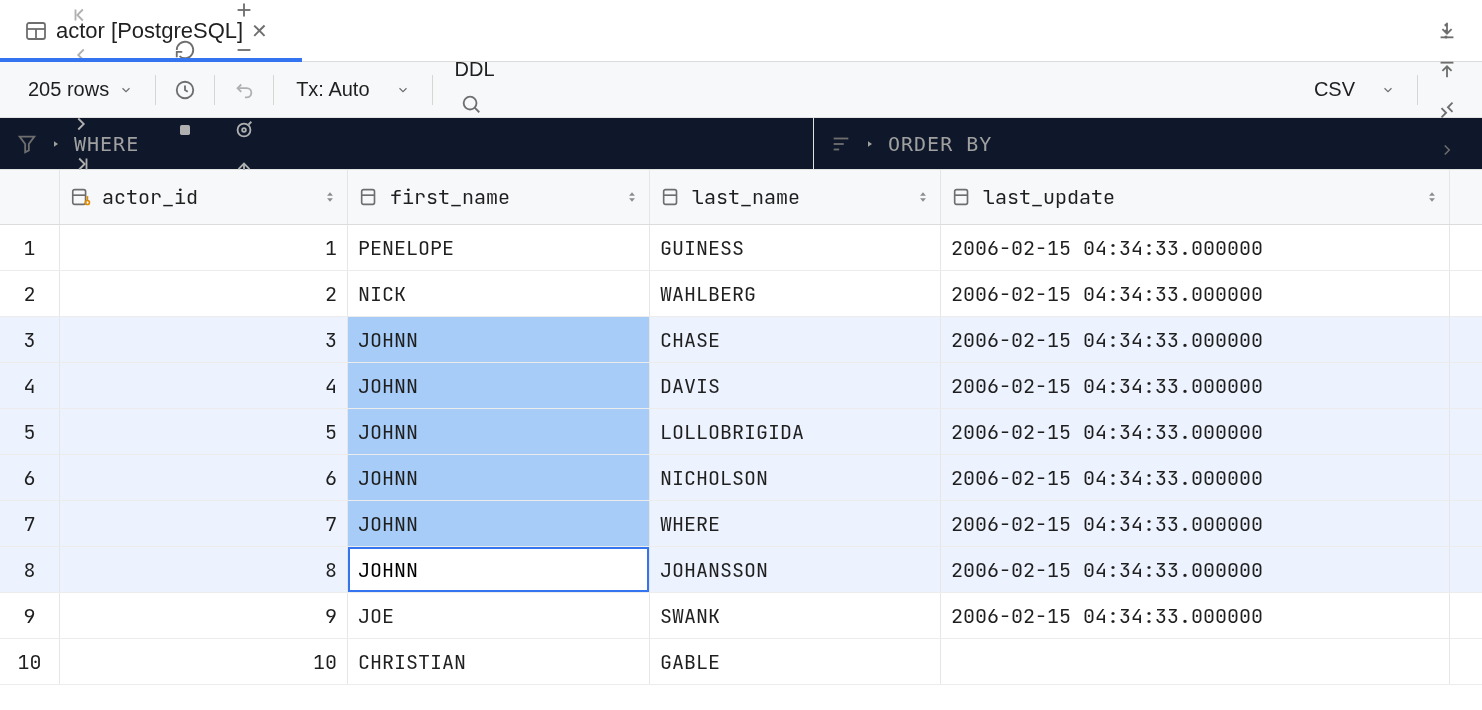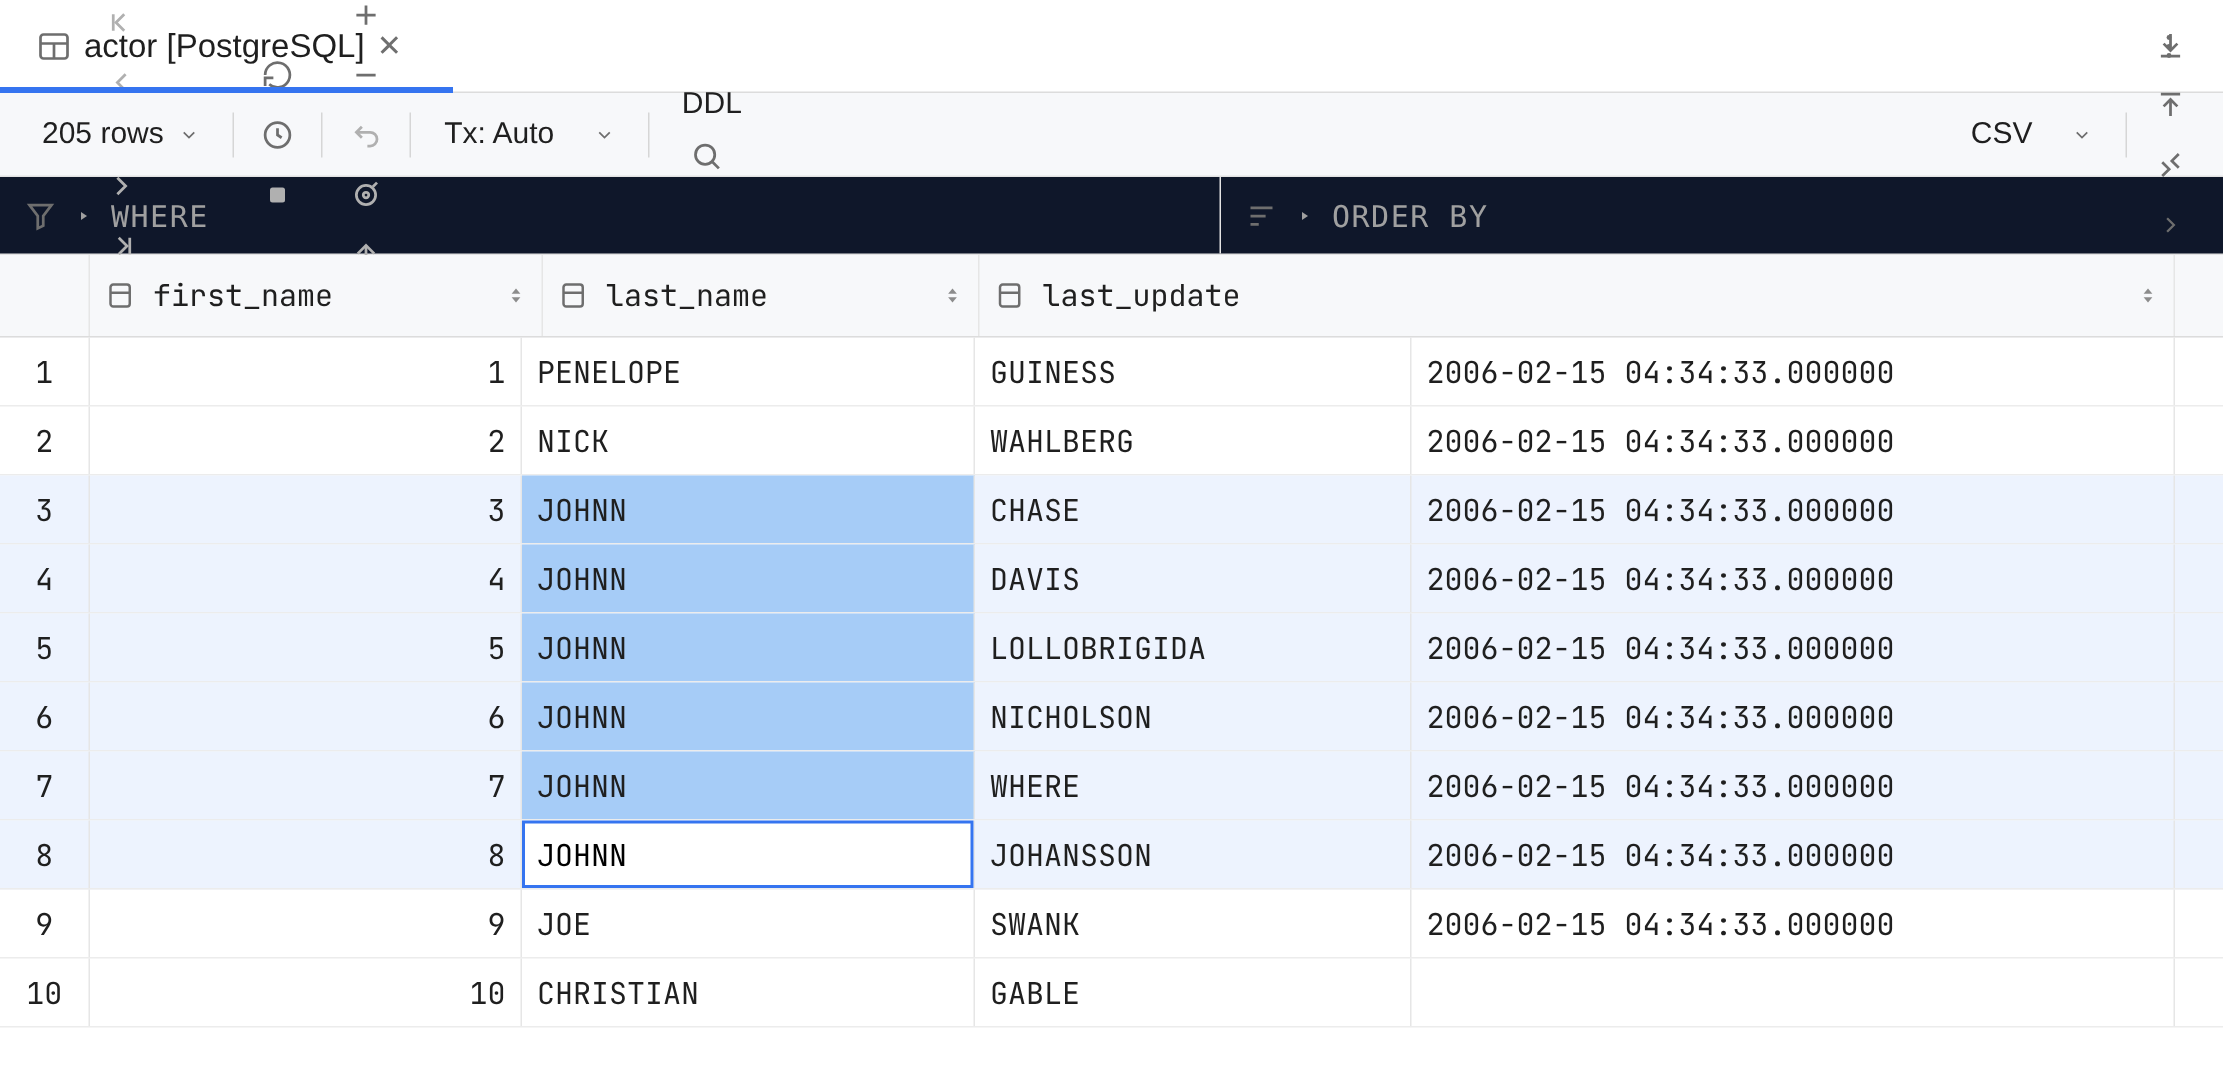--- a/index.html
+++ b/index.html
@@ -316,20 +316,37 @@
     <svg width="8" height="12" viewBox="0 0 24 24" fill="#a0a0a0">
         <polygon points="6 4 18 12 6 20"></polygon>
       </svg>
     <span class="filter-label">ORDER BY</span>
   </div>
 </div>
 
 <div class="grid">
   <div class="grid-header">
     <div class="hcell col-gutter"></div>
+    <div class="hcell col-id">
+      <span class="h-icon">
+        <svg width="22" height="22" viewBox="0 0 24 24" fill="none" stroke="#6e6e6e" stroke-width="1.8">
+            <rect x="3" y="4" width="14" height="16" rx="2"></rect>
+            <line x1="3" y1="10" x2="17" y2="10"></line>
+            <circle cx="19" cy="18" r="2.2" fill="none" stroke="#e08a00"></circle>
+            <line x1="19" y1="16" x2="19" y2="11" stroke="#e08a00"></line>
+          </svg>
+      </span>
+      <span class="mono">actor_id</span>
+      <span class="sort">
+          <svg width="14" height="18" viewBox="0 0 24 24" fill="#8c8c8c">
+            <polygon points="12 4 17 10 7 10"></polygon>
+            <polygon points="12 20 17 14 7 14"></polygon>
+          </svg>
+        </span>
+    </div>
     <div class="hcell col-fn">
       <span class="h-icon">
         <svg width="22" height="22" viewBox="0 0 24 24" fill="none" stroke="#6e6e6e" stroke-width="1.8">
             <rect x="4" y="4" width="14" height="16" rx="2"></rect>
             <line x1="4" y1="10" x2="18" y2="10"></line>
           </svg>
       </span>
       <span class="mono">first_name</span>
       <span class="sort">
           <svg width="14" height="18" viewBox="0 0 24 24" fill="#8c8c8c">

